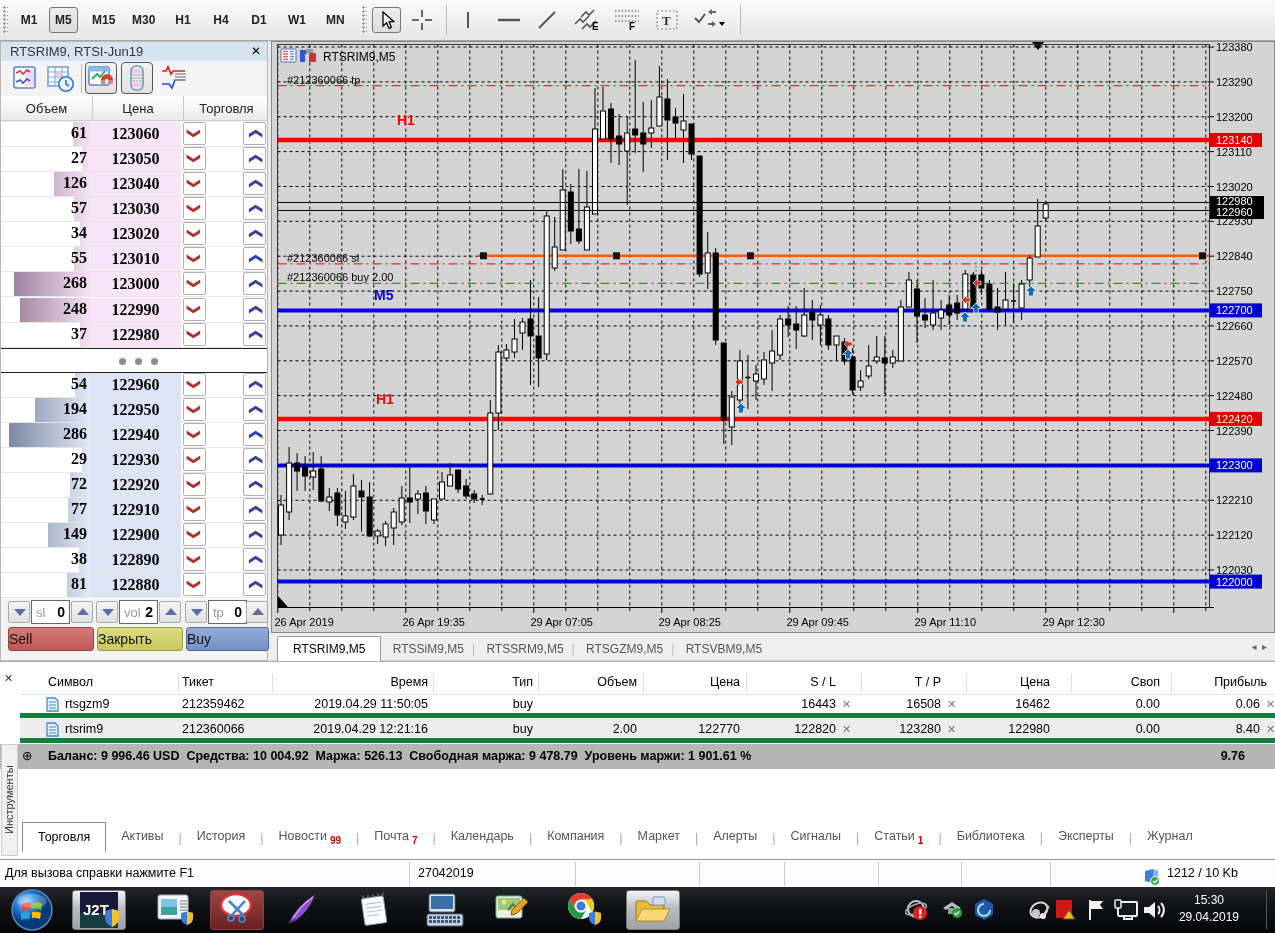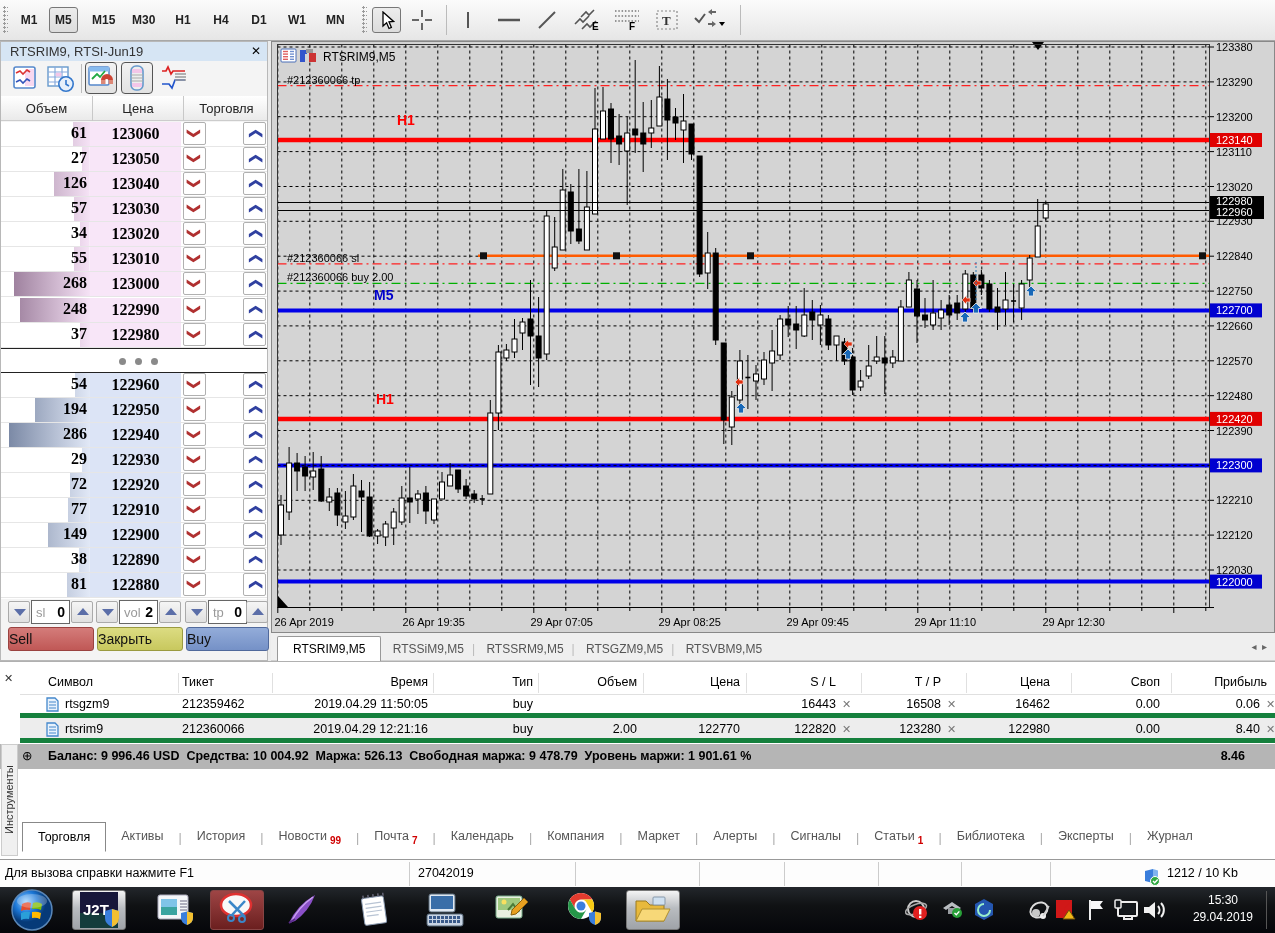--- a/index.html
+++ b/index.html
@@ -76,21 +76,21 @@
 #statusbar { position:absolute; left:0; top:859px; width:1275px; height:28px; background:#fdfdfd; border-top:1px solid #999; font-size:12.5px; color:#000; }
 #statusbar span { position:absolute; top:6px; }
 #statusbar i { position:absolute; top:2px; width:1px; height:24px; background:#ccc; }
 
 
 #taskbar { position:absolute; left:0; top:887px; width:1275px; height:46px; background:linear-gradient(#23272c,#101214 40%,#05060a); }
 .tkb { position:absolute; top:3px; width:54px; height:40px; border-radius:3px; display:flex; align-items:center; justify-content:center; }
 .tkb.lit { background:linear-gradient(#f4f4f4,#b9bcc0 45%,#9fa3a8); border:1px solid #777; }
 .tkb.red { background:linear-gradient(#9e4545,#6b1f1f); border:1px solid #844; }
 .tray { position:absolute; top:11px; }
-#clock { position:absolute; right:22px; top:5px; color:#fff; font-size:12px; text-align:center; line-height:17px; }
+#clock { position:absolute; right:36px; top:5px; color:#fff; font-size:12px; text-align:center; line-height:17px; }
 </style></head>
 <body>
 <div id="topbar">
 <div class="grip" style="left:3px"></div>
     <div class="grip" style="left:362px"></div>
 <div class="tfb" style="left:15px">M1</div>
     <div class="tfb sel" style="left:49px">M5</div>
     <div class="tfb" style="left:87px">M15</div>
     <div class="tfb" style="left:127px">M30</div>
     <div class="tfb" style="left:169px">H1</div>
@@ -893,21 +893,21 @@
 <span class="c r" style="width:921px">123280</span>
       <span class="c l" style="left:927px"><span class="xdel">✕</span></span>
 <span class="c r" style="width:1030px">122980</span>
 <span class="c r" style="width:1140px">0.00</span>
 <span class="c r" style="width:1240px">8.40</span>
       <span class="c l" style="left:1246px"><span class="xdel">✕</span></span>
 </div>
 <div id="tsummary" style="top:82px">
 <span style="position:absolute;left:22px;top:4px;font-weight:normal">⊕</span>
 <span style="position:absolute;left:48px;top:5px">Баланс: 9 996.46 USD&nbsp; Средства: 10 004.92&nbsp; Маржа: 526.13&nbsp; Свободная маржа: 9 478.79&nbsp; Уровень маржи: 1 901.61 %</span>
-<span style="position:absolute;right:30px;top:5px">8.46</span>
+<span style="position:absolute;right:30px;top:5px">9.76</span>
 </div>
 </div>
 <div id="vtab">Инструменты</div>
 <div id="btabs"><div class="btab act">Торговля</div><div class="btab">Активы</div><i>|</i><div class="btab">История</div><i>|</i><div class="btab">Новости<sub>99</sub></div><i>|</i><div class="btab">Почта<sub>7</sub></div><i>|</i><div class="btab">Календарь</div><i>|</i><div class="btab">Компания</div><i>|</i><div class="btab">Маркет</div><i>|</i><div class="btab">Алерты</div><i>|</i><div class="btab">Сигналы</div><i>|</i><div class="btab">Статьи<sub>1</sub></div><i>|</i><div class="btab">Библиотека</div><i>|</i><div class="btab">Эксперты</div><i>|</i><div class="btab">Журнал</div></div>
 <div id="statusbar">
 <span style="left:5px">Для вызова справки нажмите F1</span>
 <span style="left:418px">27042019</span>
 <i style="left:409px"></i>
     <i style="left:575px"></i>
     <i style="left:699px"></i>

